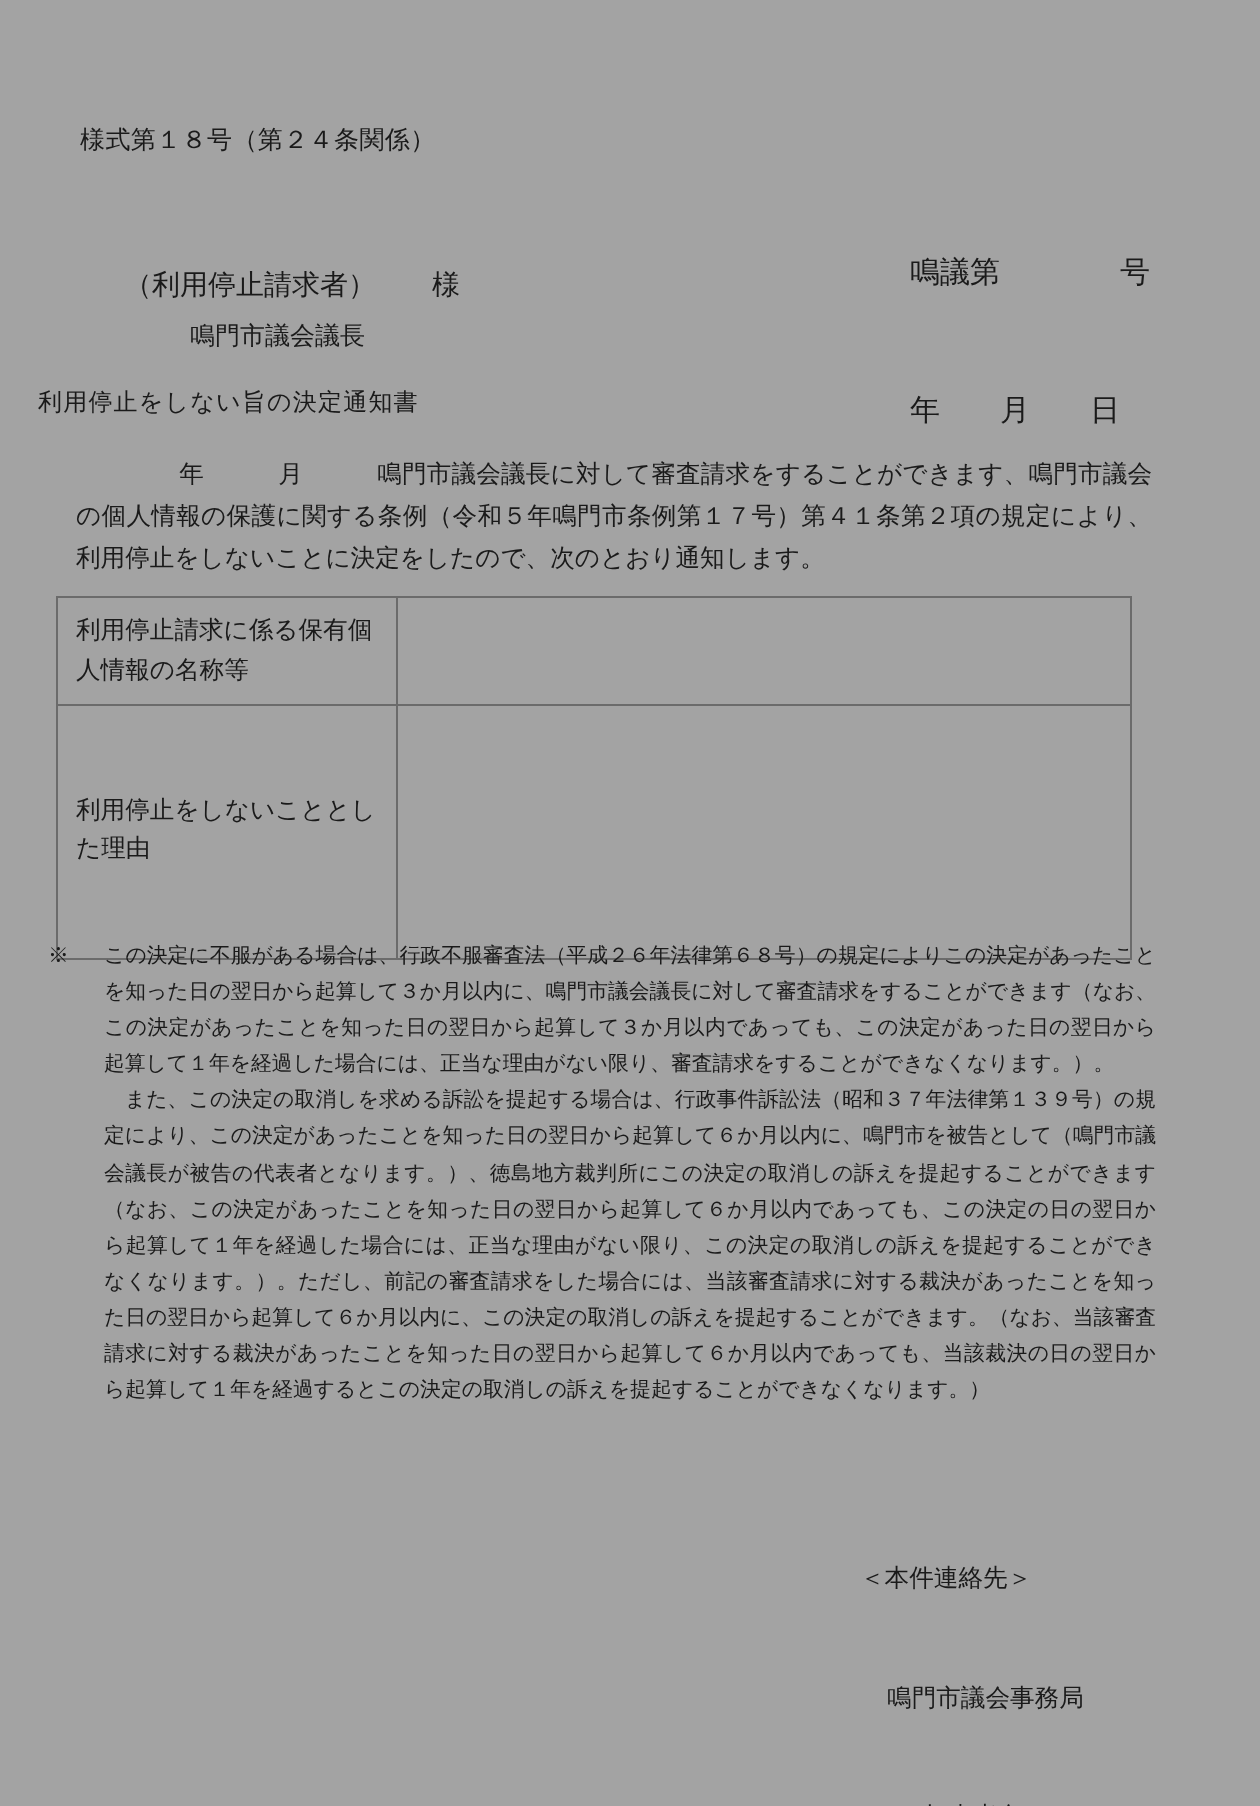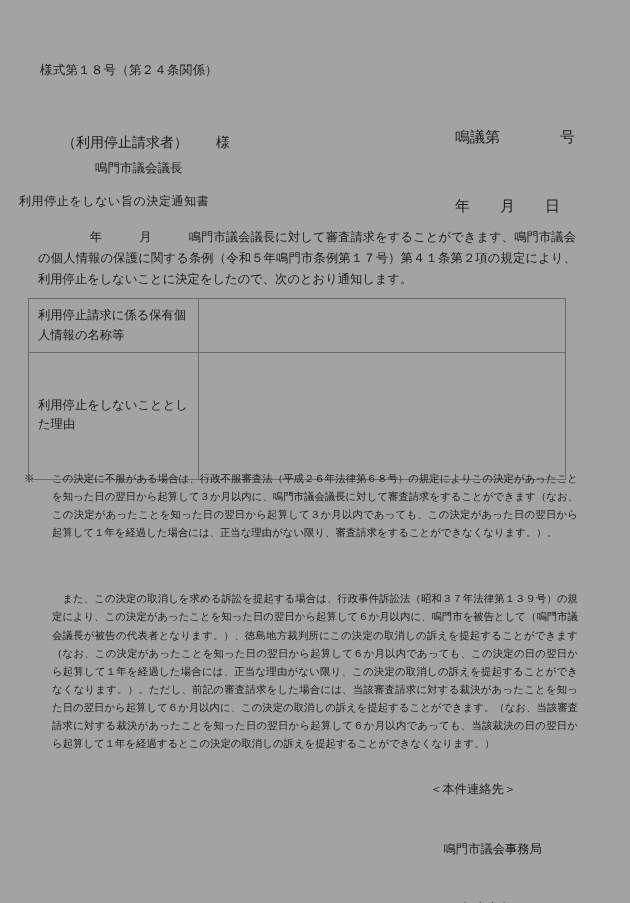--- a/index.html
+++ b/index.html
@@ -133,21 +133,20 @@
   .notes p.first {
     padding-left: 14px;
     text-indent: -14px;
   }
   .notes p.marker-gap .mk {
     display: inline-block;
     width: 14px;
   }
   .notes p.second {
     text-indent: 1em;
-    margin-top: 48px;
   }
 
   
   .contact {
     position: absolute;
     left: 430px;
     top: 740px;
     font-size: 12.3px;
     line-height: 1.62;
     white-space: pre;

